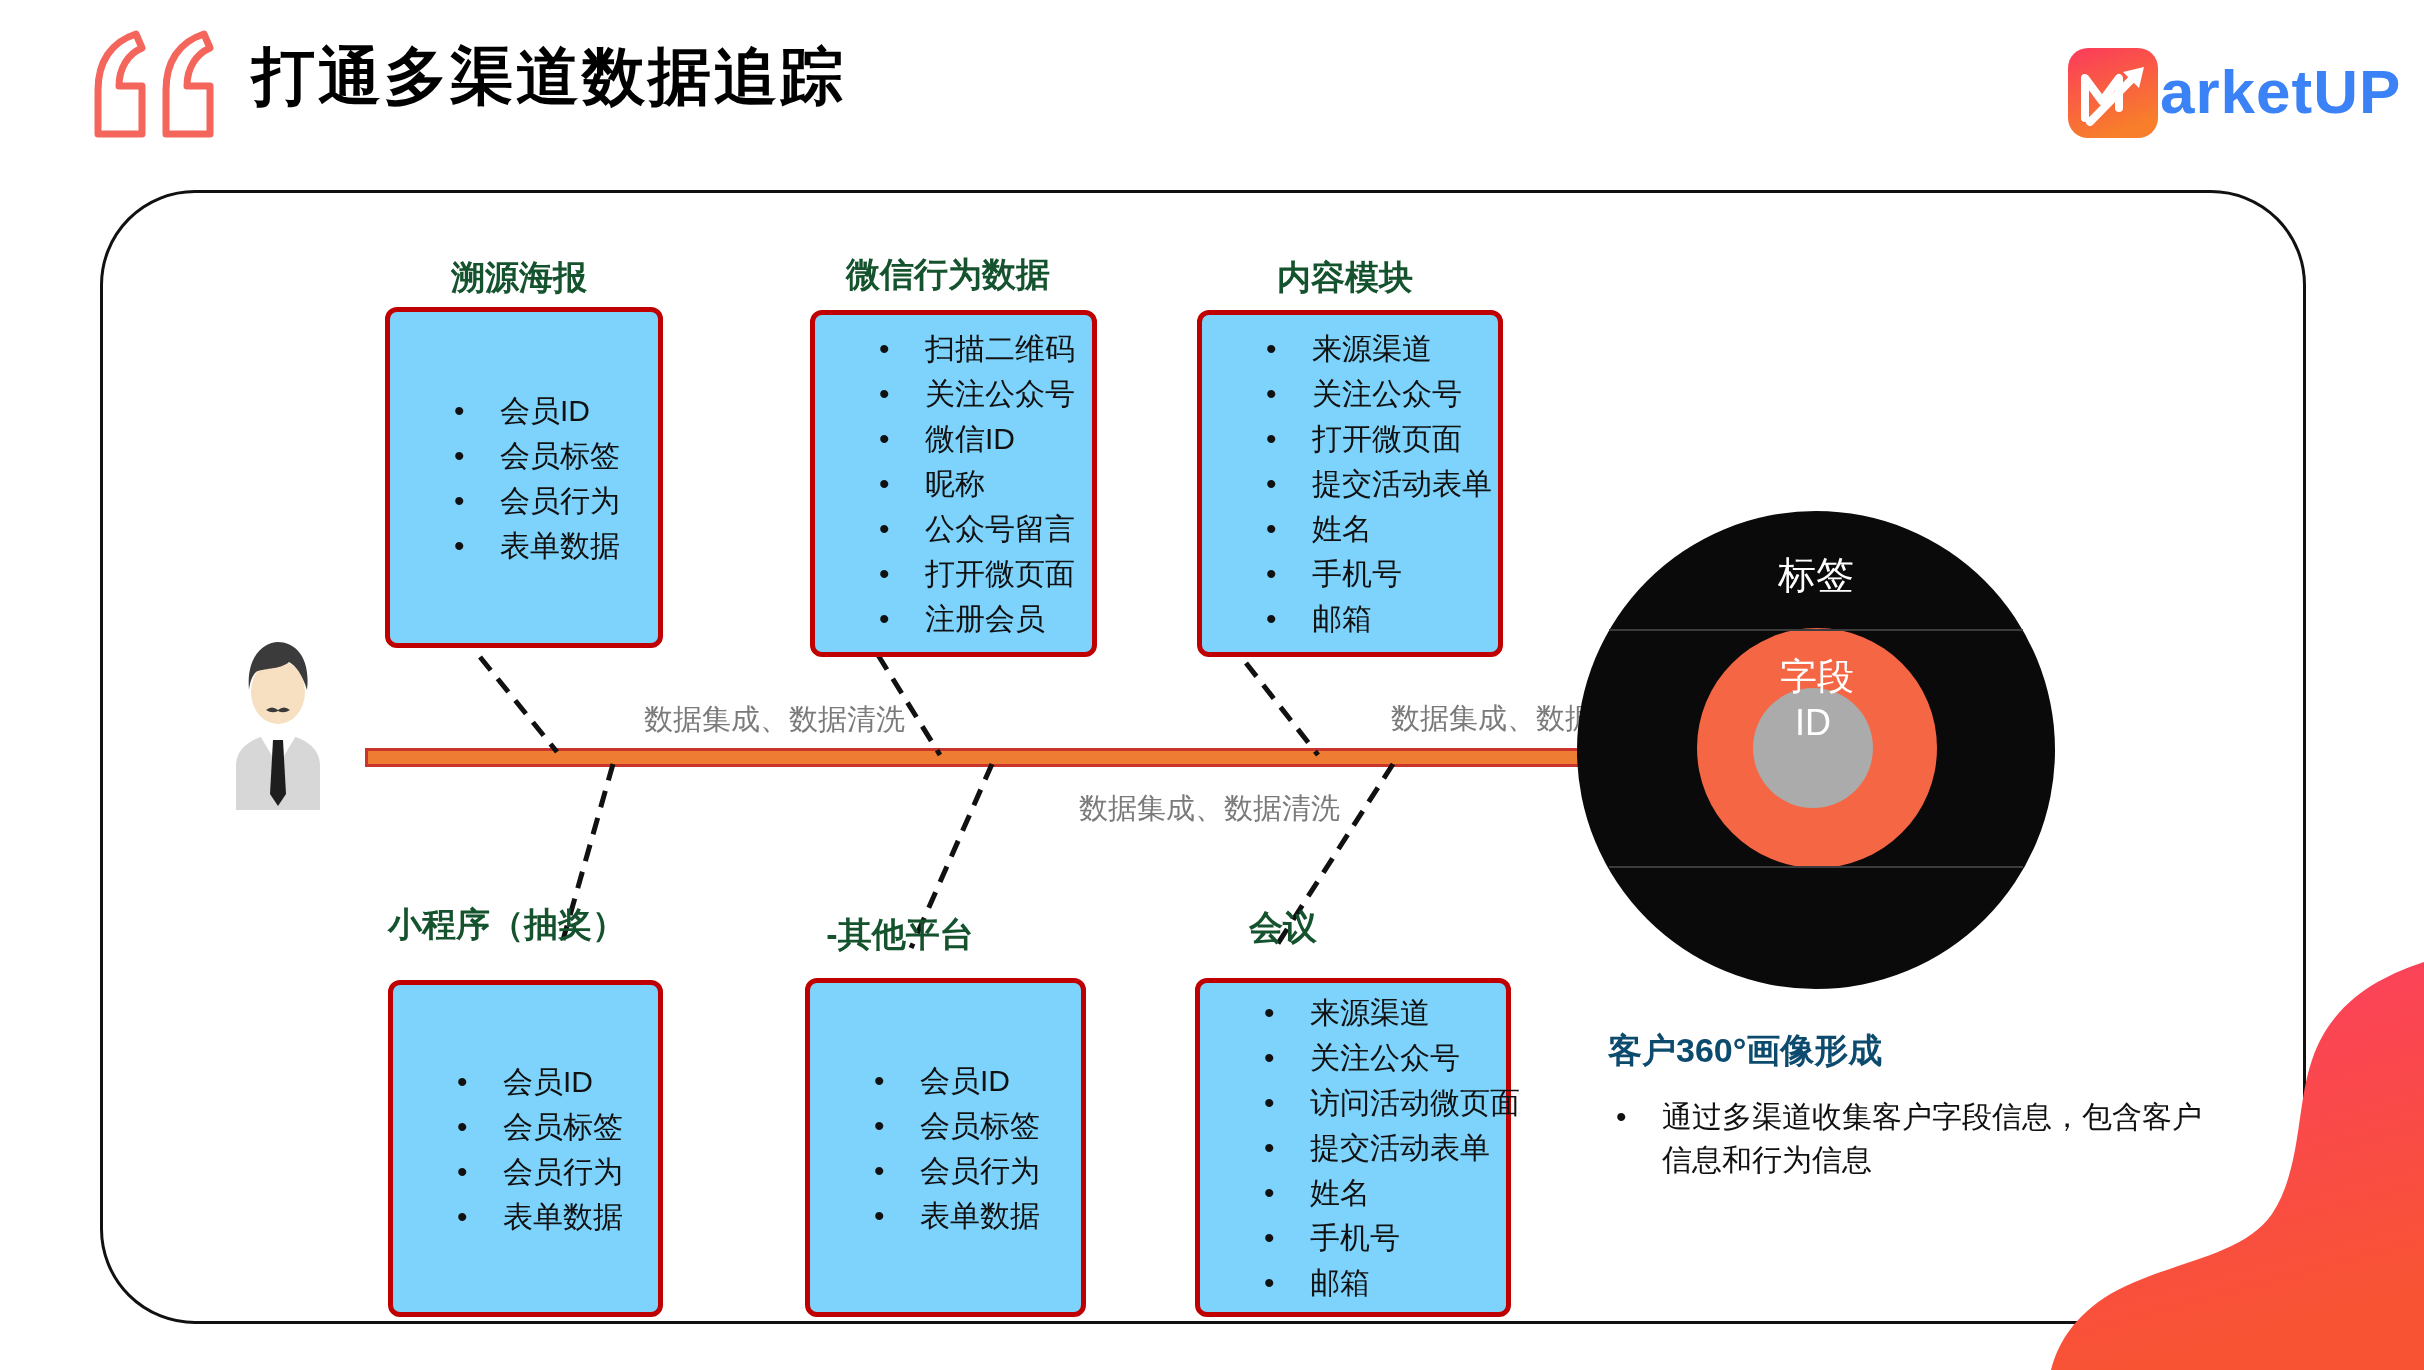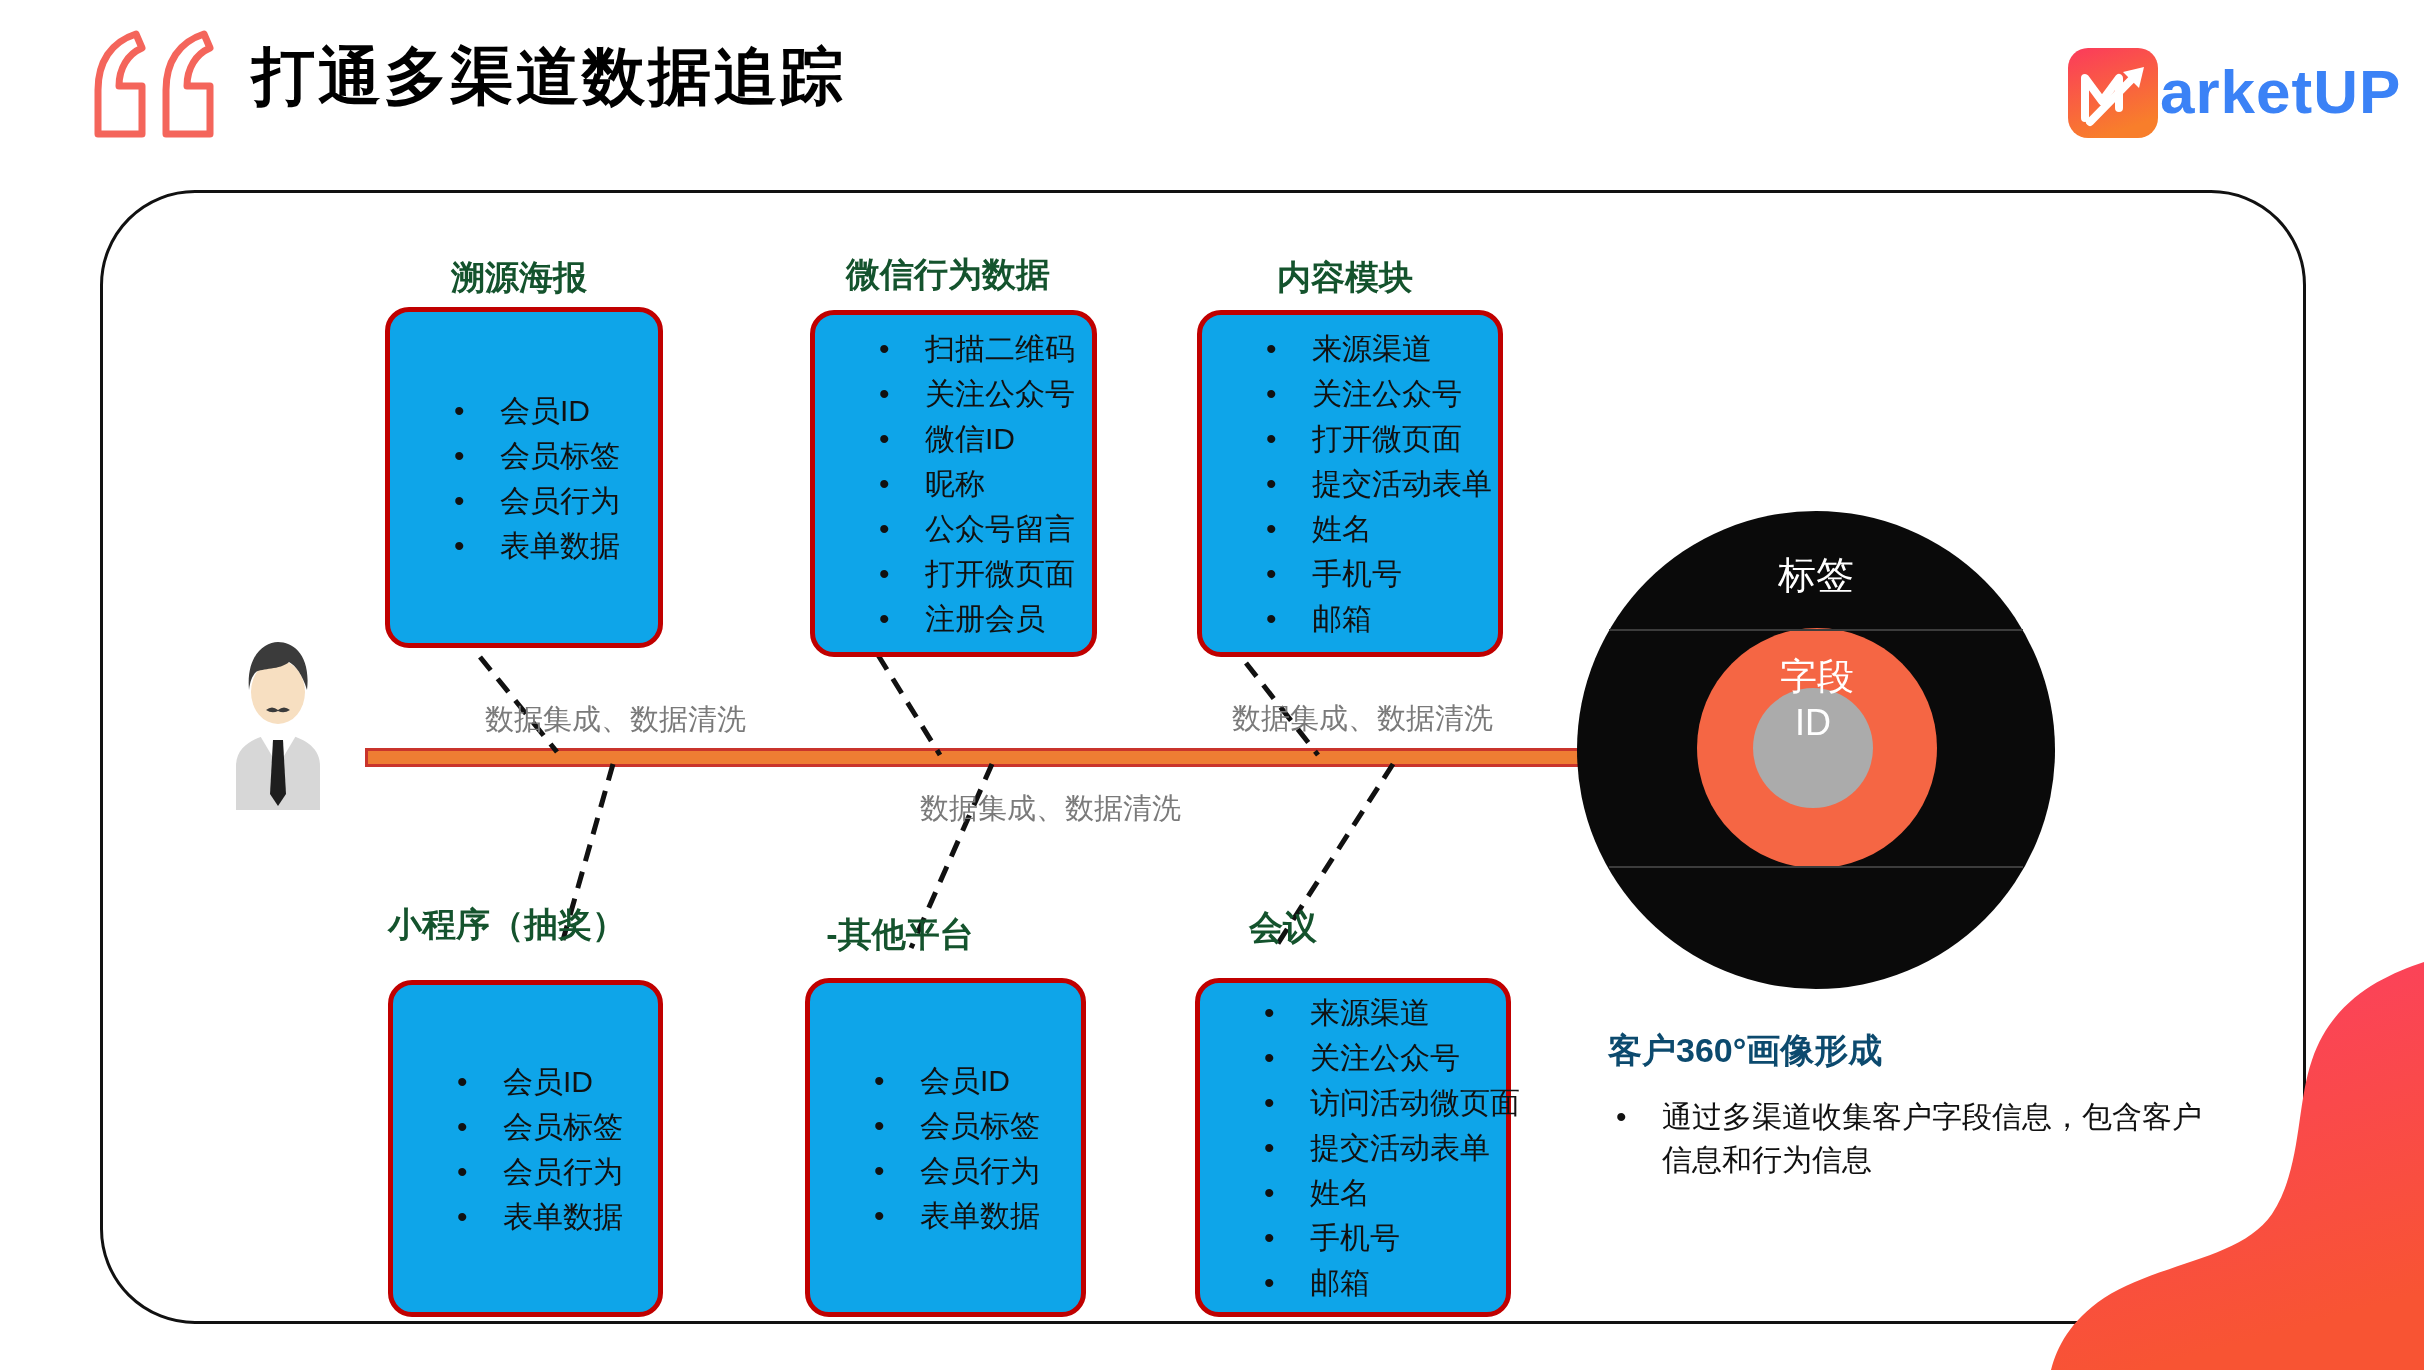--- a/index.html
+++ b/index.html
@@ -8,31 +8,31 @@
   .abs{position:absolute;}
 
   
   .page-title{left:252px;top:34px;font-size:63px;font-weight:bold;letter-spacing:3px;color:#000;}
   .logo-text{left:2160px;top:56px;font-size:62px;font-weight:bold;color:#3b82f6;letter-spacing:1px;}
 
   
   .canvas-frame{left:100px;top:190px;width:2200px;height:1128px;border:3px solid #111;border-radius:95px;background:#fff;}
 
   
-  .channel-box{border:5px solid #C00000;border-radius:24px;background:#0ea5e9;display:flex;align-items:center;}
+  .channel-box{border:5px solid #C00000;border-radius:12px;background:#7dd3fc;display:flex;align-items:center;}
   .channel-box ul{list-style:none;margin:0;padding:0 10px 0 58px;font-size:30px;}
   .channel-box li{position:relative;padding-left:52px;line-height:45px;white-space:nowrap;}
   .channel-box li::before{content:"•";position:absolute;left:6px;font-size:30px;}
   .box-title{font-size:34px;font-weight:bold;text-align:center;color:#14532d;white-space:nowrap;}
 
   
   .timeline-bar{left:365px;top:748px;width:1215px;height:13px;background:#EE7D33;border:3px solid #C9342C;}
 
   
-  .pipe-label{width:420px;text-align:left;font-size:29px;color:#7A7A7A;white-space:nowrap;}
+  .pipe-label{width:420px;text-align:right;font-size:29px;color:#7A7A7A;white-space:nowrap;}
 
   
   .circle{border-radius:50%;}
   .circle-outer{left:1577px;top:511px;width:478px;height:478px;background:#0A0A0A;}
   .circle-middle{left:1697px;top:628px;width:240px;height:240px;background:#F56644;}
   .circle-inner{left:1753px;top:688px;width:120px;height:120px;background:#ABABAB;}
   .circle-label{width:200px;text-align:center;color:#fff;}
   .chord-line{left:1609px;width:414px;height:2px;background:#3C3C3C;}
 
   

